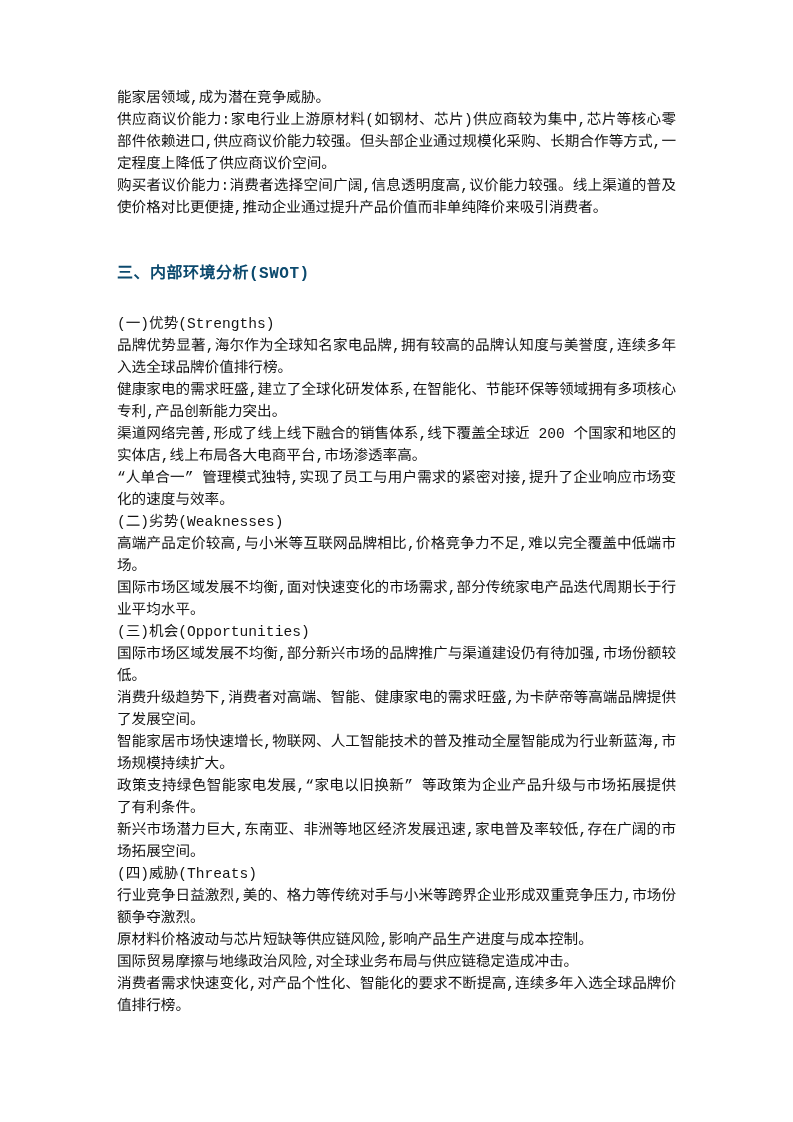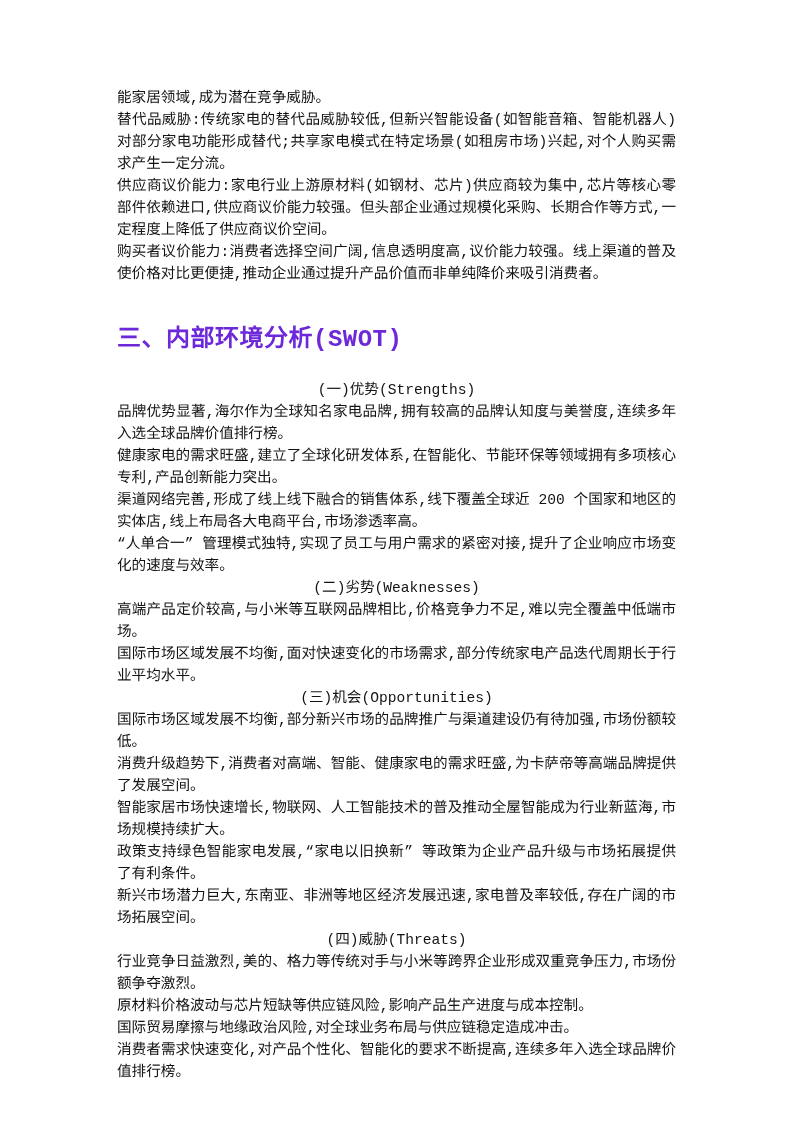--- a/index.html
+++ b/index.html
@@ -22,39 +22,38 @@
     color: #131313;
   }
   .body-par {
     margin: 0;
     text-align: justify;
     text-justify: inter-ideograph;
     word-break: break-all;
   }
   .doc-heading {
     margin: 41px 0 25px 0;
-    font-size: 24px;
+    font-size: 16px;
     line-height: 28px;
     font-weight: bold;
-    color: #6d28d9;
+    color: #0c4a6e;
     letter-spacing: 0.5px;
     text-align: left;
   }
   .section-title {
     margin: 0;
-    text-align: center;
+    text-align: left;
   }
 </style>
 </head>
 <body>
 
 <div class="page">
 
   <p class="body-par">能家居领域,成为潜在竞争威胁。</p>
-  <p class="body-par">替代品威胁:传统家电的替代品威胁较低,但新兴智能设备(如智能音箱、智能机器人)对部分家电功能形成替代;共享家电模式在特定场景(如租房市场)兴起,对个人购买需求产生一定分流。</p>
   <p class="body-par">供应商议价能力:家电行业上游原材料(如钢材、芯片)供应商较为集中,芯片等核心零部件依赖进口,供应商议价能力较强。但头部企业通过规模化采购、长期合作等方式,一定程度上降低了供应商议价空间。</p>
   <p class="body-par">购买者议价能力:消费者选择空间广阔,信息透明度高,议价能力较强。线上渠道的普及使价格对比更便捷,推动企业通过提升产品价值而非单纯降价来吸引消费者。</p>
 
   <h2 class="doc-heading">三、内部环境分析(SWOT)</h2>
 
   <p class="body-par section-title">(一)优势(Strengths)</p>
   <p class="body-par">品牌优势显著,海尔作为全球知名家电品牌,拥有较高的品牌认知度与美誉度,连续多年入选全球品牌价值排行榜。</p>
   <p class="body-par">健康家电的需求旺盛,建立了全球化研发体系,在智能化、节能环保等领域拥有多项核心专利,产品创新能力突出。</p>
   <p class="body-par">渠道网络完善,形成了线上线下融合的销售体系,线下覆盖全球近 200 个国家和地区的实体店,线上布局各大电商平台,市场渗透率高。</p>
   <p class="body-par">“人单合一” 管理模式独特,实现了员工与用户需求的紧密对接,提升了企业响应市场变化的速度与效率。</p>

